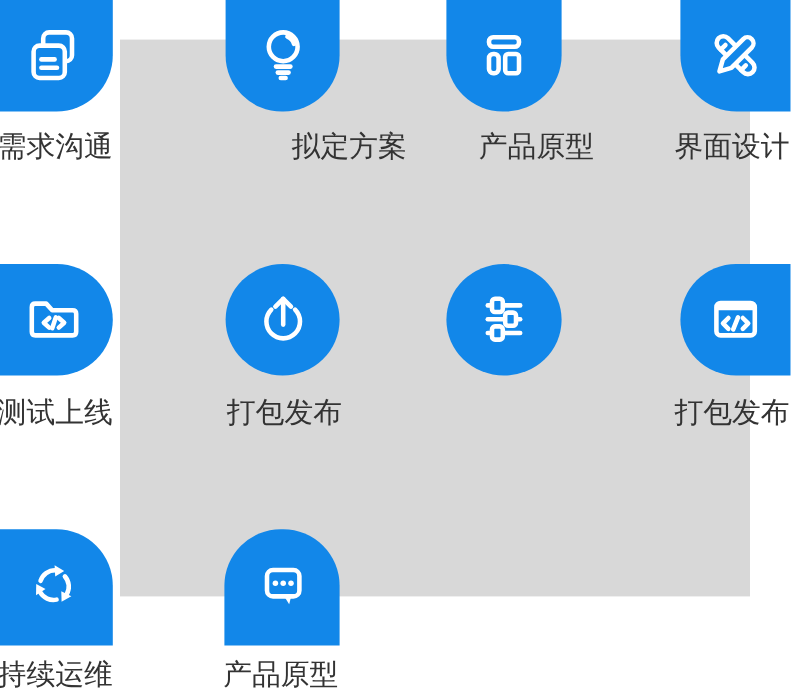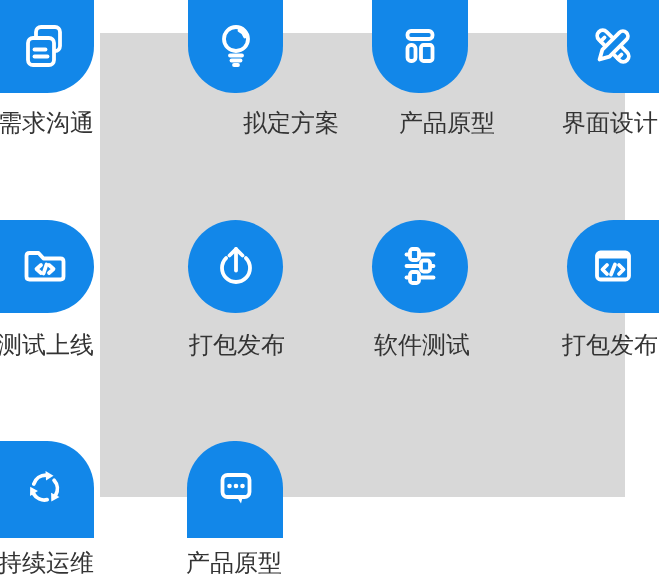--- a/index.html
+++ b/index.html
@@ -113,21 +113,20 @@
 
   <div class="shape s7"></div>
   <svg class="icon i7" viewBox="0 0 52 52">
     <line x1="12.5" y1="14.5" x2="39.5" y2="14.5"></line>
     <rect class="fill-accent" x="16" y="9" width="9" height="11" rx="2.5"></rect>
     <line x1="12.5" y1="26" x2="39.5" y2="26"></line>
     <rect class="fill-accent" x="27" y="20.5" width="9" height="11" rx="2.5"></rect>
     <line x1="12.5" y1="37.5" x2="39.5" y2="37.5"></line>
     <rect class="fill-accent" x="16" y="32" width="9" height="11" rx="2.5"></rect>
   </svg>
-  <div class="label l7">软件测试</div>
 
   <div class="shape s8"></div>
   <svg class="icon i8" viewBox="0 0 52 52">
     <rect x="10" y="12.5" width="32" height="27" rx="3.5"></rect>
     <path class="fill-white" d="M10 18.5 V16 a3.5 3.5 0 0 1 3.5-3.5 h25 a3.5 3.5 0 0 1 3.5 3.5 v2.5 z"></path>
     <polyline points="20,25 15.5,29.5 20,34"></polyline>
     <polyline points="32,25 36.5,29.5 32,34"></polyline>
     <line x1="28" y1="24.5" x2="24" y2="34.5"></line>
   </svg>
   <div class="label l8">打包发布</div>

